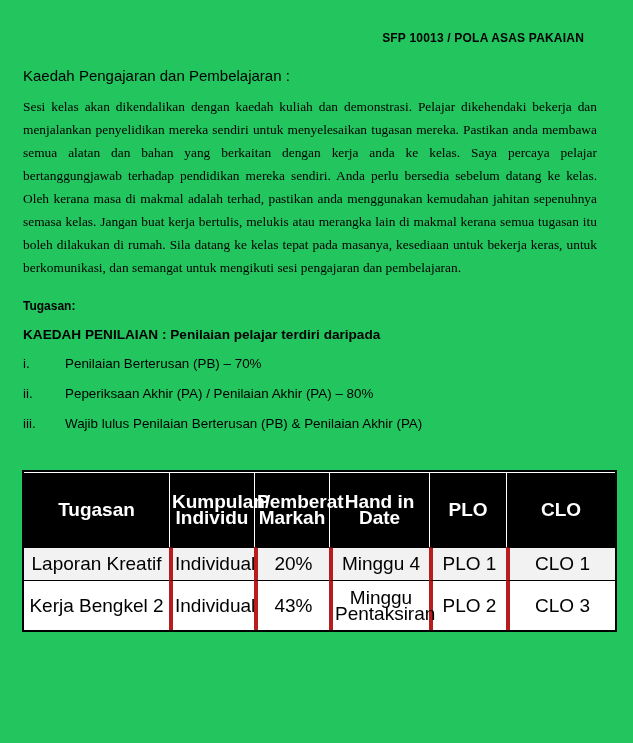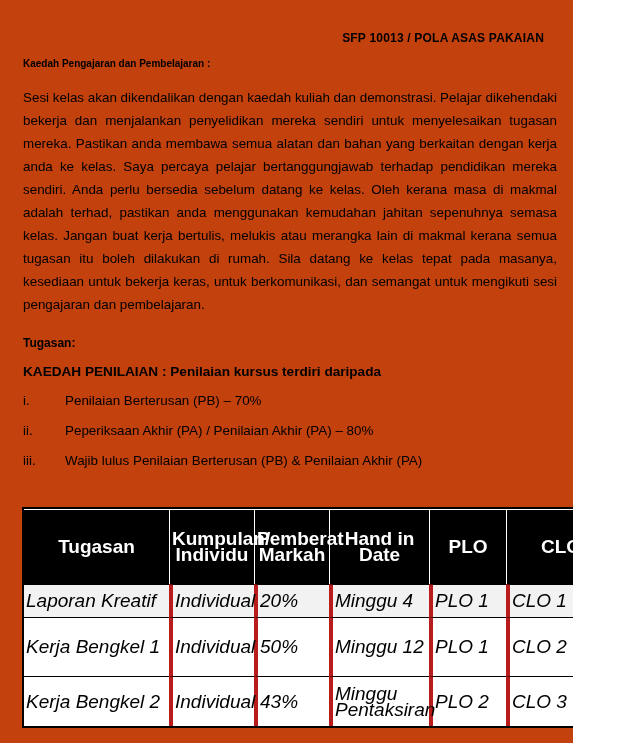--- a/index.html
+++ b/index.html
@@ -1,42 +1,43 @@
 <!DOCTYPE html>
 <html><head>
 <meta charset="utf-8">
 <style>
   html,body{margin:0;padding:0;background:#fff;}
   .page{
-    width:573px;height:743px;
-    background:#c2410c;
+    width:633px;height:743px;
+    background:#22c55e;
     font-family:"Liberation Sans","DejaVu Sans",sans-serif;
     color:#000;
     box-sizing:border-box;
-    padding:31px 16px 0 23px;
+    padding:31px 36px 0 23px;
     overflow:hidden;
     position:relative;
   }
   .doc-ref{
     text-align:right;
     font-weight:bold;
     font-size:12px;
     padding-right:13px;
     letter-spacing:0.2px;
   }
   .sec-title{
-    margin-top:13px;
-    font-weight:bold;
-    font-size:10px;
+    margin-top:22px;
+    font-weight:normal;
+    font-size:15px;
   }
   .body-par{
-    margin-top:17px;
+    margin-top:11px;
     font-size:13.4px;
     line-height:23px;
     text-align:justify;
+    font-family:Liberation Serif, serif;
   }
   .tugasan-title{
     margin-top:20px;
     font-weight:bold;
     font-size:12px;
   }
   .kaedah-title{
     margin-top:14px;
     font-weight:bold;
     font-size:13.6px;
@@ -71,47 +72,46 @@
     text-align:center;
     vertical-align:middle;
     white-space:pre-line;
     border-top:1px solid #fff;
     padding:0 2px;
     line-height:16px;
   }
   table.assess th + th{border-left:1px solid #fff;}
   table.assess td{
     background:#fff;
-    text-align:left;
+    text-align:center;
     vertical-align:middle;
     border-top:1px solid #000;
     padding:0 2px;
     line-height:16px;
-    font-style:italic;
   }
   table.assess td + td{border-left:4px solid #b91c1c;}
   table.assess tr.shaded td{background:#f2f2f2;}
   table.assess tr.r1 td{height:32px;}
   table.assess tr.r2 td{height:58px;}
   table.assess tr.r3 td{height:49px;}
 </style>
 </head>
 <body>
 
 <div class="page">
 
   <div class="doc-ref">SFP 10013 / POLA ASAS PAKAIAN</div>
 
   <div class="sec-title">Kaedah Pengajaran dan Pembelajaran :</div>
 
   <p class="body-par">Sesi kelas akan dikendalikan dengan kaedah kuliah dan demonstrasi. Pelajar dikehendaki bekerja dan menjalankan penyelidikan mereka sendiri untuk menyelesaikan tugasan mereka. Pastikan anda membawa semua alatan dan bahan yang berkaitan dengan kerja anda ke kelas. Saya percaya pelajar bertanggungjawab terhadap pendidikan mereka sendiri. Anda perlu bersedia sebelum datang ke kelas. Oleh kerana masa di makmal adalah terhad, pastikan anda menggunakan kemudahan jahitan sepenuhnya semasa kelas. Jangan buat kerja bertulis, melukis atau merangka lain di makmal kerana semua tugasan itu boleh dilakukan di rumah. Sila datang ke kelas tepat pada masanya, kesediaan untuk bekerja keras, untuk berkomunikasi, dan semangat untuk mengikuti sesi pengajaran dan pembelajaran.</p>
 
   <div class="tugasan-title">Tugasan:</div>
 
-  <div class="kaedah-title">KAEDAH PENILAIAN : Penilaian kursus terdiri daripada</div>
+  <div class="kaedah-title">KAEDAH PENILAIAN : Penilaian pelajar terdiri daripada</div>
 
   <div class="roman-list">
     <div class="roman-item">
       <span class="num">i.</span>
       <span class="txt">Penilaian Berterusan (PB) – 70%</span>
     </div>
     <div class="roman-item">
       <span class="num">ii.</span>
       <span class="txt">Peperiksaan Akhir (PA) / Penilaian Akhir (PA) – 80%</span>
     </div>
@@ -145,28 +145,20 @@
       </thead>
       <tbody>
         <tr class="shaded r1">
           <td>Laporan Kreatif</td>
           <td>Individual</td>
           <td>20%</td>
           <td>Minggu 4</td>
           <td>PLO 1</td>
           <td>CLO 1</td>
         </tr>
-        <tr class="r2">
-          <td>Kerja Bengkel 1</td>
-          <td>Individual</td>
-          <td>50%</td>
-          <td>Minggu 12</td>
-          <td>PLO 1</td>
-          <td>CLO 2</td>
-        </tr>
         <tr class="r3">
           <td>Kerja Bengkel 2</td>
           <td>Individual</td>
           <td>43%</td>
           <td>Minggu Pentaksiran</td>
           <td>PLO 2</td>
           <td>CLO 3</td>
         </tr>
       </tbody>
     </table>

